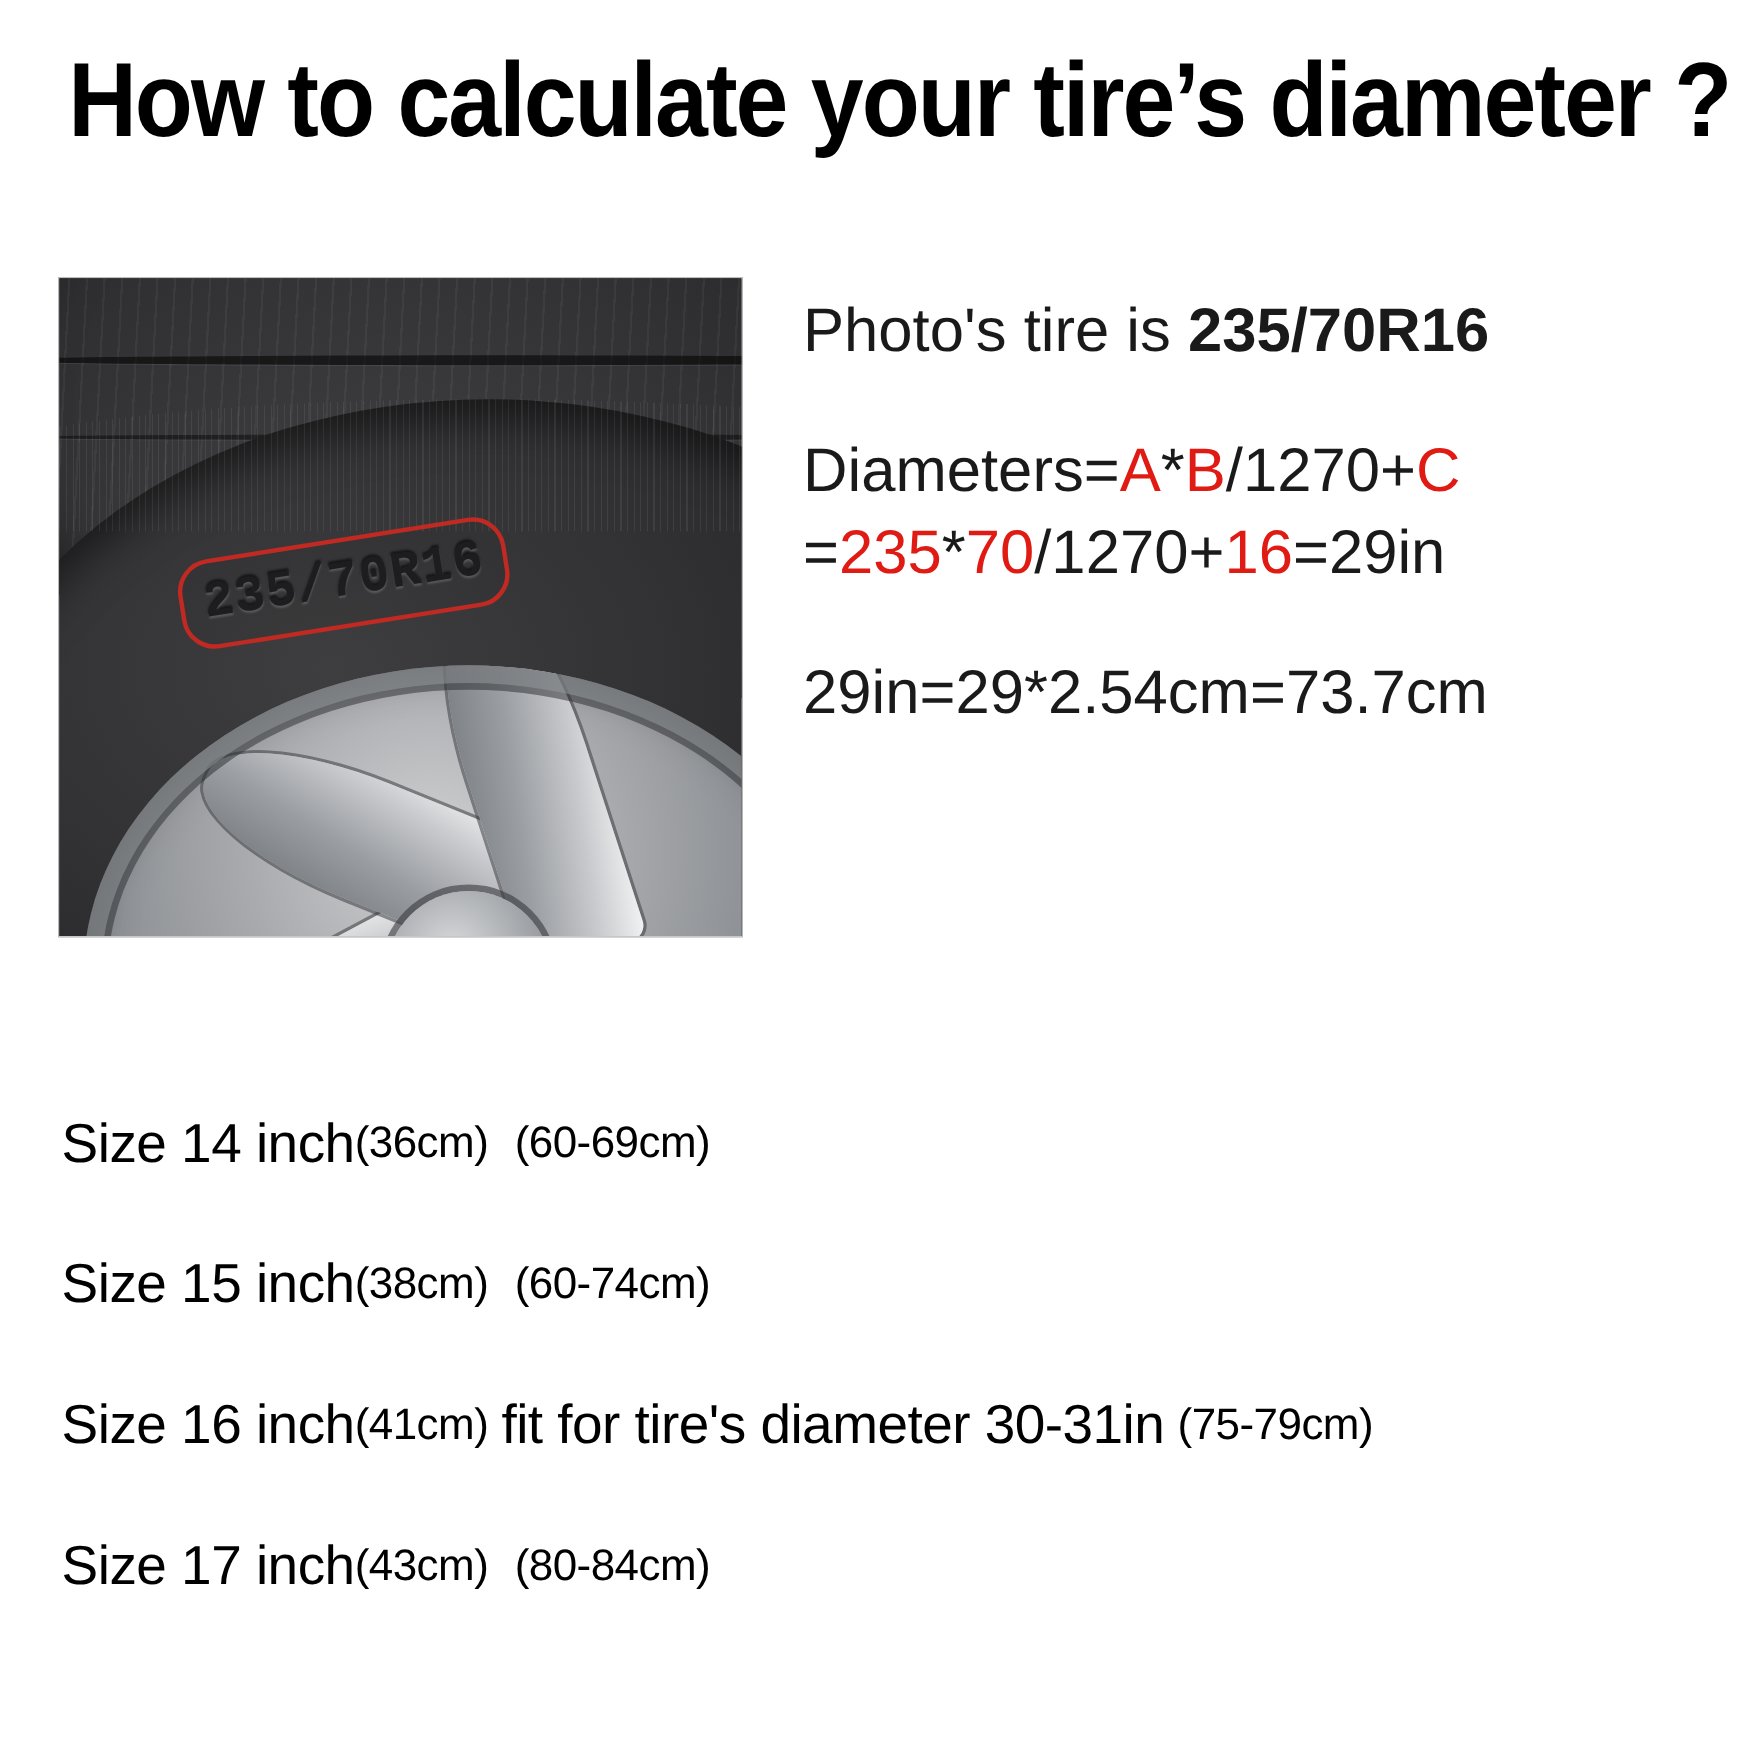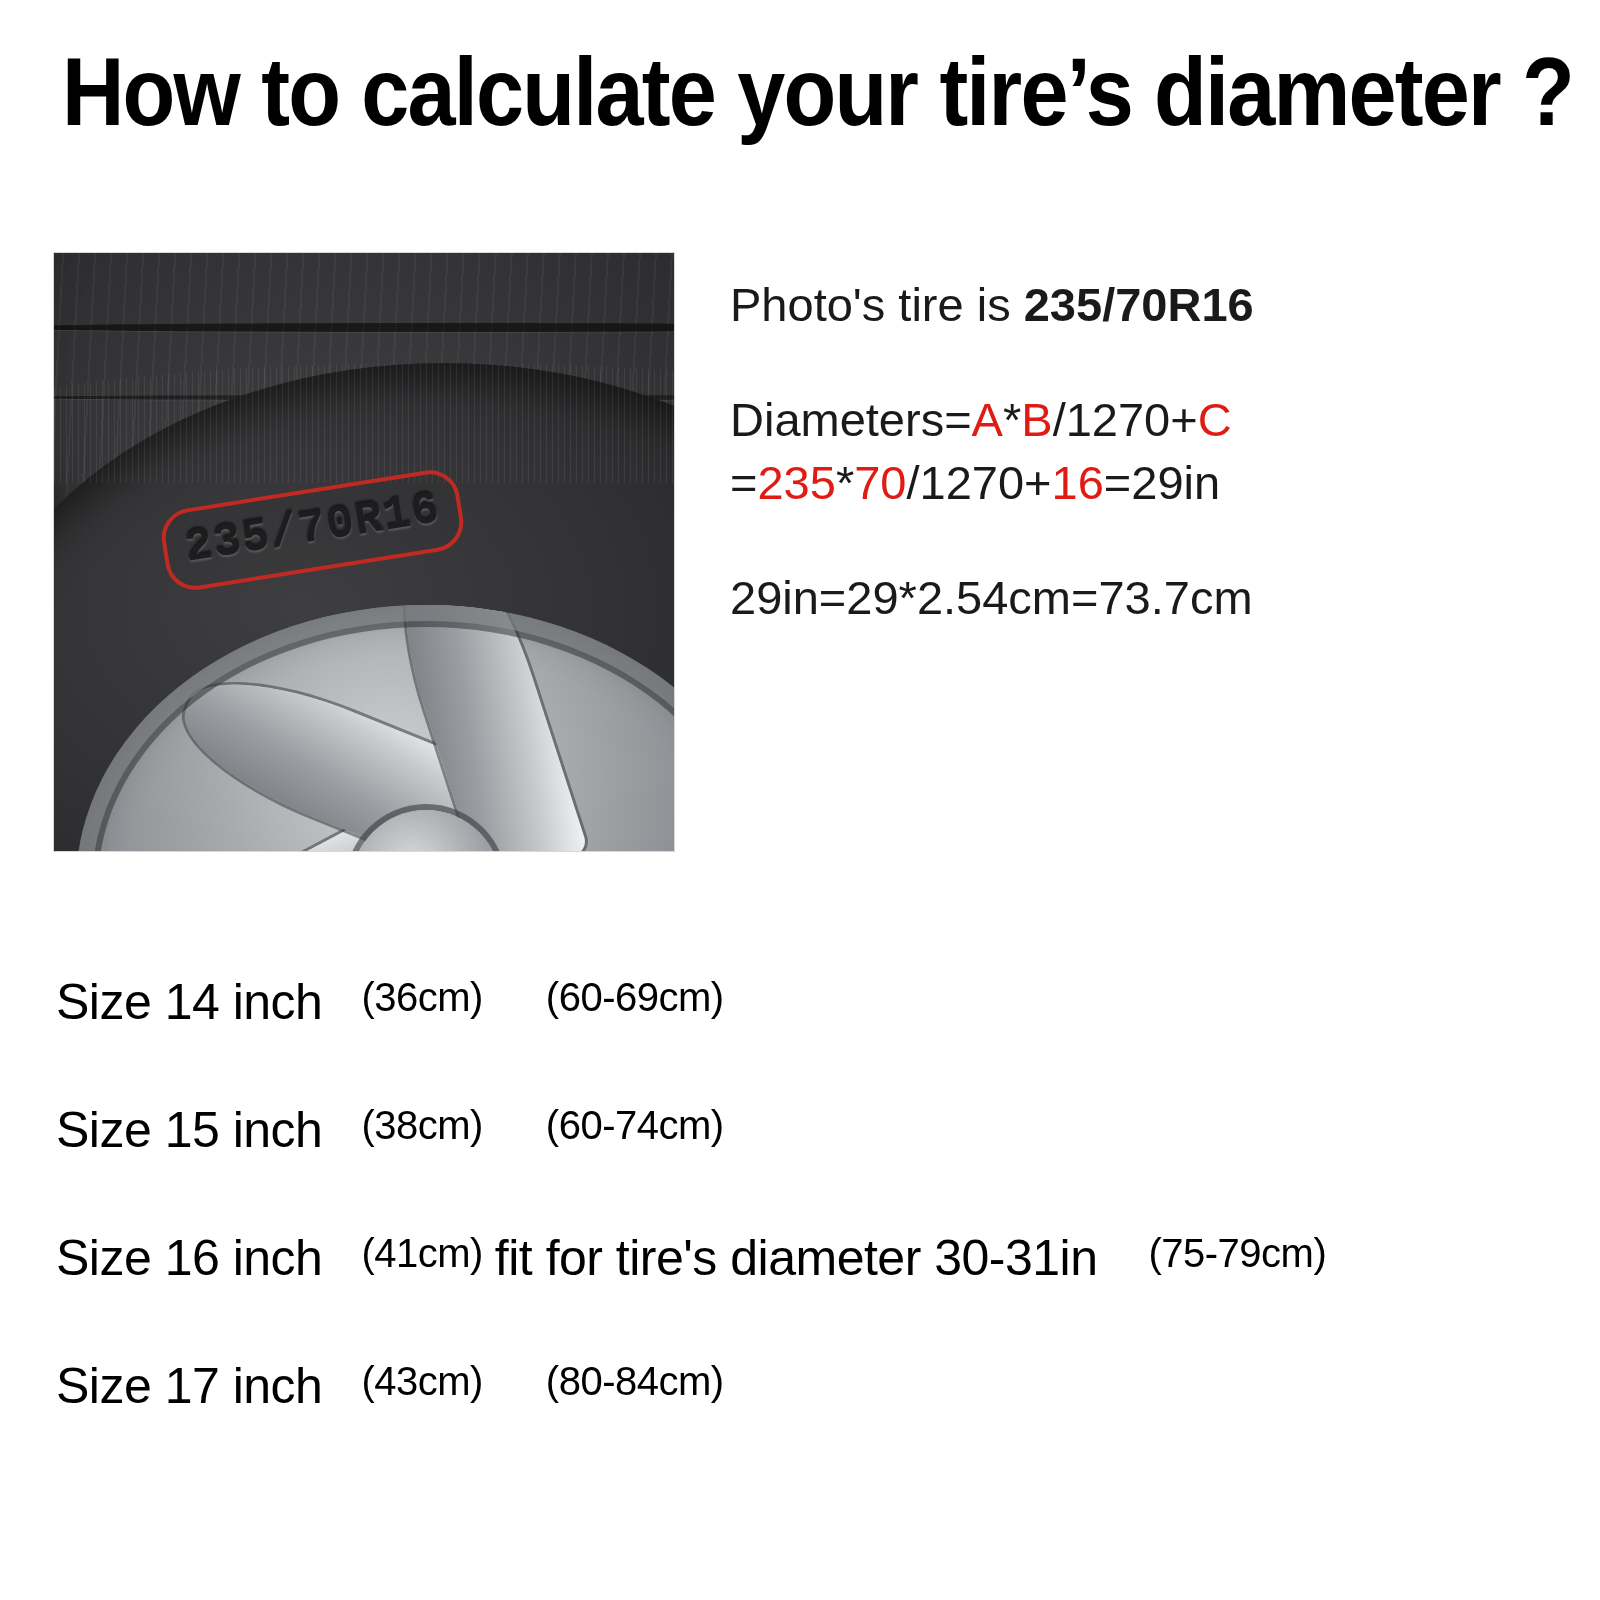--- a/index.html
+++ b/index.html
@@ -151,46 +151,46 @@
     background: rgba(40,40,42,0.15);
     white-space: nowrap;
   }
 
   
   .formula {
     position: absolute;
     left: 730px;
     top: 262px;
     width: 830px;
-    font-size: 47px;
+    font-size: 56px;
     line-height: 1.34;
     color: #1a1a1a;
-    margin-top: 12px;
   }
   .formula .row { white-space: nowrap; }
   .formula .gap { height: 52px; }
   .b { font-weight: bold; }
   .r { color: #e01b13; }
 
   
   .sizes {
     position: absolute;
     left: 56px;
     top: 975px;
     width: 1500px;
   }
   .size-row {
     font-size: 50px;
     line-height: 1.1;
     height: 128px;
     display: flex;
+    align-items: center;
     white-space: nowrap;
     letter-spacing: -0.5px;
   }
-  .size-row .small { font-size: 40px; margin-left: 39px; }
+  .size-row .small { font-size: 40px; }
   .size-row .sp { display: inline-block; width: 12px; }
 </style>
 </head>
 <body>
 
 <div class="title">How to calculate your tire’s diameter ?</div>
 
 <div class="photo">
   <div class="tread">
     <div class="tread-lines"></div>

